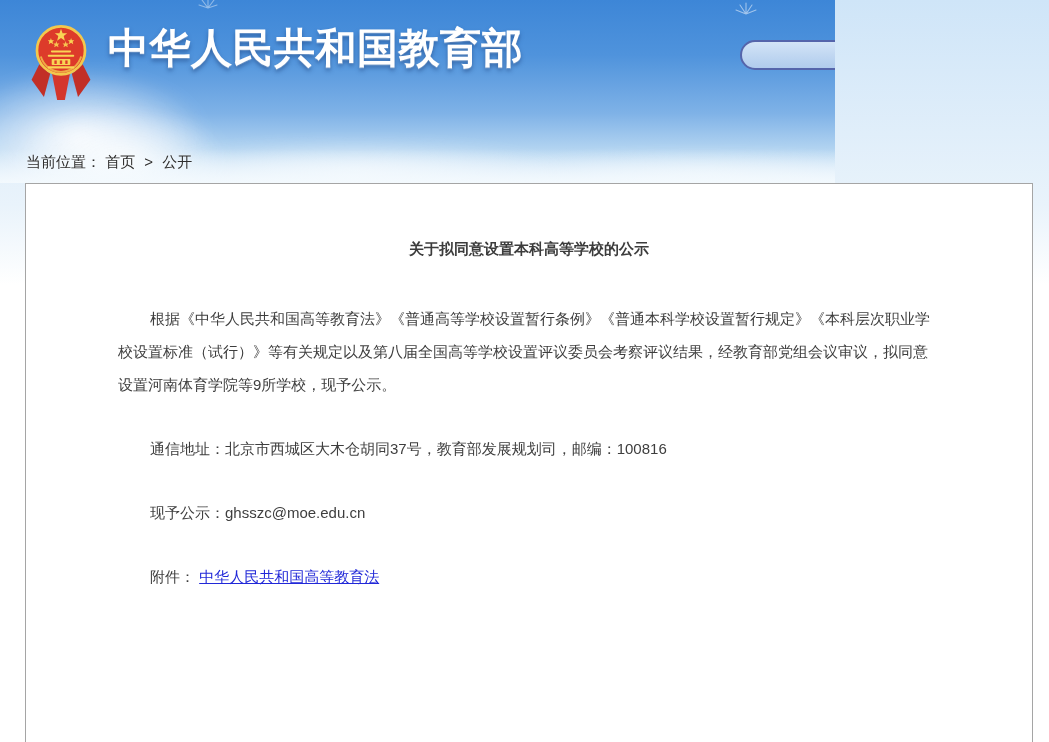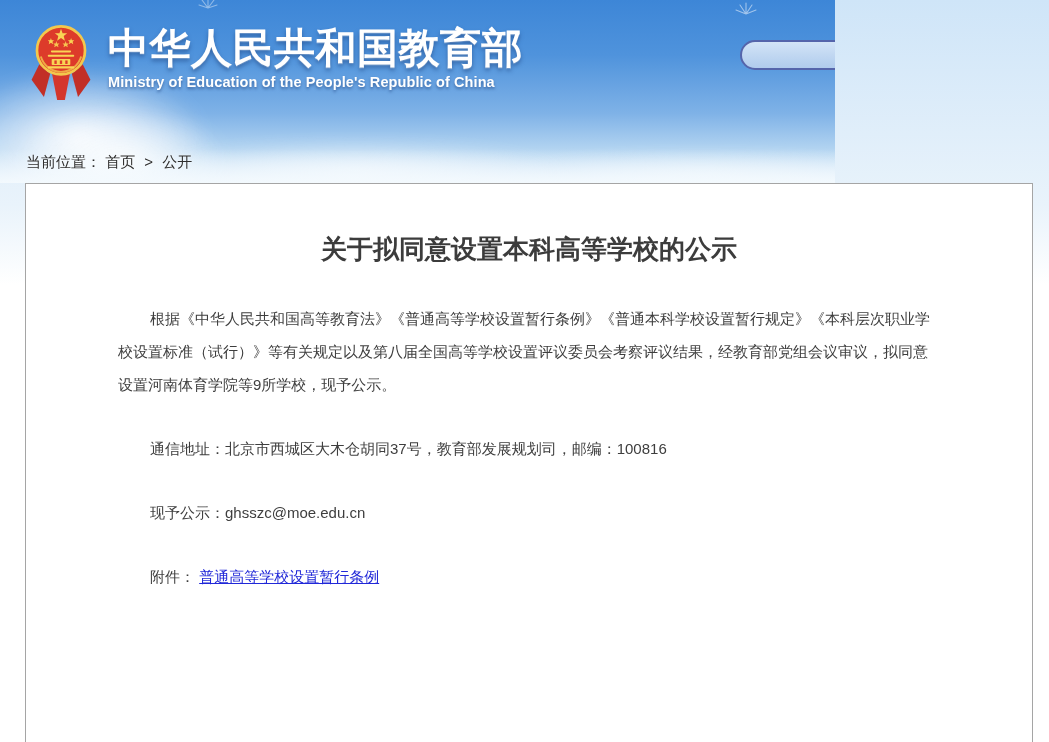--- a/index.html
+++ b/index.html
@@ -34,21 +34,21 @@
   .deco-overlay{position:absolute;left:0;top:0;width:1049px;height:183px;z-index:3;pointer-events:none;}
 
   .breadcrumb{position:absolute;left:26px;top:153px;z-index:4;font-size:15px;color:#2e2e2e;
               text-shadow:0 0 2px rgba(255,255,255,.8);}
   .breadcrumb a{color:#2e2e2e;text-decoration:none;cursor:pointer;}
   .breadcrumb .sep{margin:0 5px;}
 
   
   .panel{position:absolute;left:25px;top:183px;width:1008px;height:600px;box-sizing:border-box;
          background:#ffffff;border:1px solid #a5a5a5;padding:50px 92px 0;}
-  .doc-title{margin:0 0 38px;font-size:26px;line-height:30px;font-weight:bold;color:#3c3c3c;text-align:center;}
+  .doc-title{margin:0 0 38px;font-size:15px;line-height:30px;font-weight:bold;color:#3c3c3c;text-align:center;}
   .panel p{margin:0 0 31px;font-size:15px;line-height:33px;color:#3e3e3e;text-indent:32px;}
   .attach a{color:#2128d8;text-decoration:underline;cursor:pointer;}
 </style>
 </head>
 <body>
 
 <div class="page">
 
   <div class="sky">
     <div class="cloud" style="left:-50px;top:68px;width:260px;height:140px;opacity:.95;"></div>
@@ -77,21 +77,20 @@
           <rect x="23" y="64.5" width="34" height="3" rx="1"></rect>
         </g>
         <g fill="#dd3b2a">
           <rect x="31.5" y="57" width="3" height="4.5"></rect>
           <rect x="38.5" y="57" width="3" height="4.5"></rect>
           <rect x="45.5" y="57" width="3" height="4.5"></rect>
         </g>
       </svg>
       <div class="brand-text">
         <div class="title-zh">中华人民共和国教育部</div>
-        <div class="title-en">Ministry of Education of the People's Republic of China</div>
       </div>
     </div>
 
     <div class="search">
       <input type="text" value="" style="">
       <svg class="mag" viewBox="0 0 26 26">
         <circle cx="11" cy="11" r="7" fill="none" stroke="#4a56a5" stroke-width="2.6"></circle>
         <line x1="16" y1="16" x2="22" y2="22" stroke="#4a56a5" stroke-width="2.8" stroke-linecap="round"></line>
       </svg>
     </div>
@@ -285,17 +284,17 @@
     </div>
   </div>
 
   <div class="panel">
     <h1 class="doc-title">关于拟同意设置本科高等学校的公示</h1>
     <p>根据《中华人民共和国高等教育法》《普通高等学校设置暂行条例》《普通本科学校设置暂行规定》《本科层次职业学校设置标准（试行）》等有关规定以及第八届全国高等学校设置评议委员会考察评议结果，经教育部党组会议审议，拟同意设置河南体育学院等9所学校，现予公示。</p>
     <p>通信地址：北京市西城区大木仓胡同37号，教育部发展规划司，邮编：100816</p>
     <p>现予公示：ghsszc@moe.edu.cn</p>
     <p class="attach">
       <span>附件：</span>
-      <a>普通高等学校设置暂行条例</a>
+      <a>中华人民共和国高等教育法</a>
     </p>
   </div>
 
 </div>
 
 </body></html>

